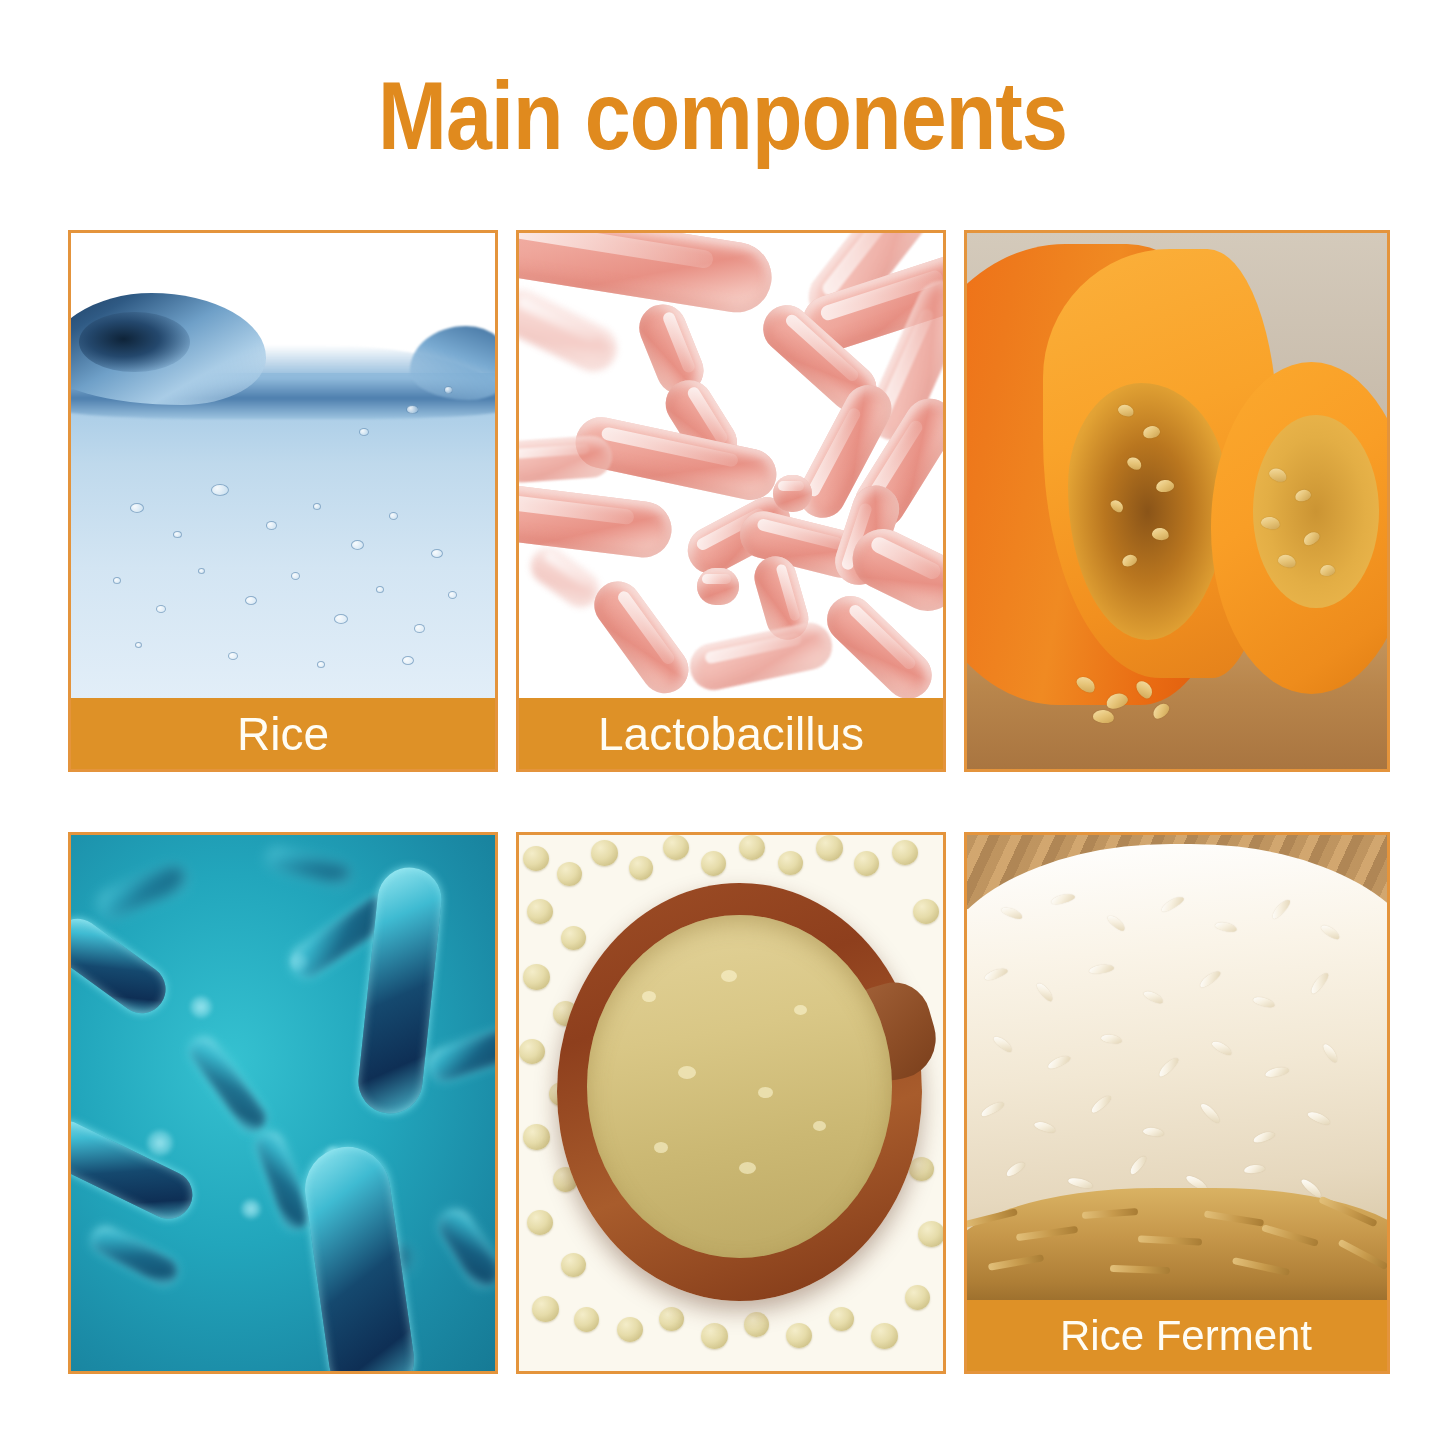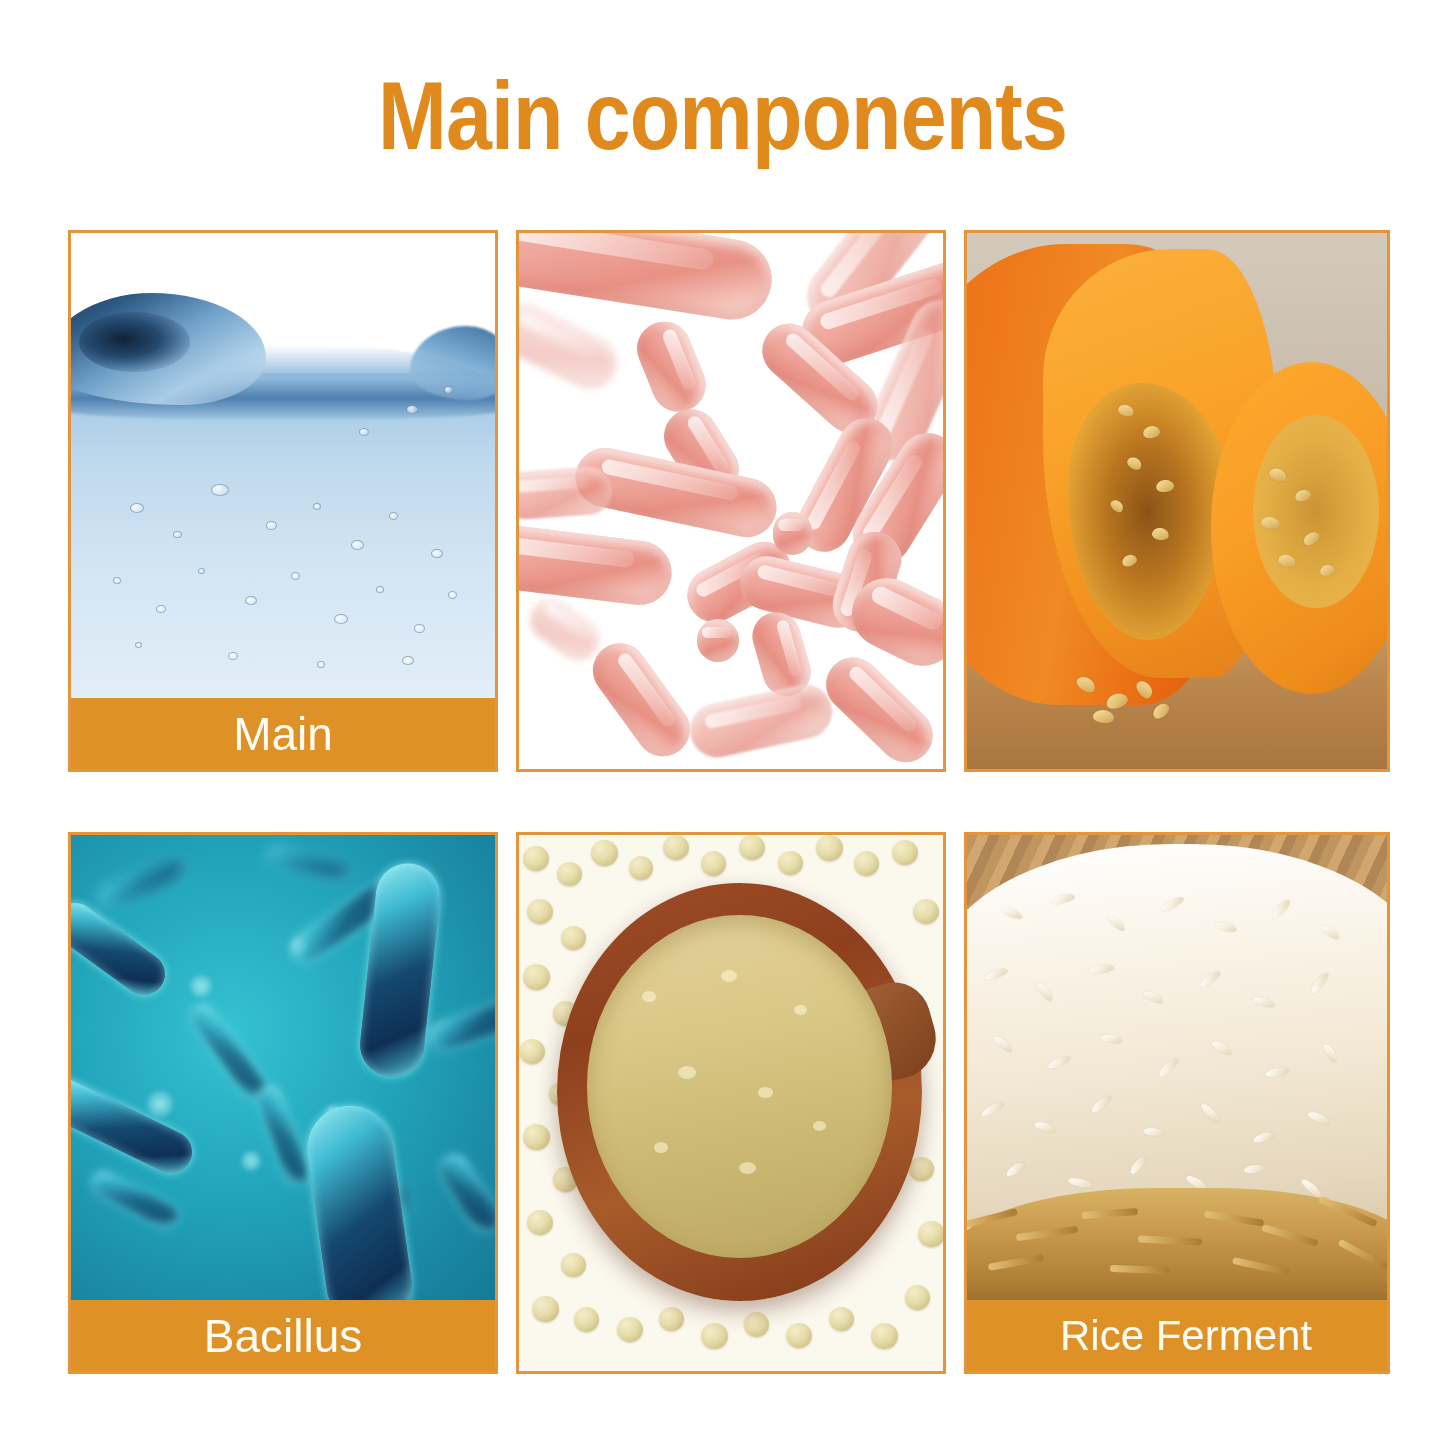--- a/index.html
+++ b/index.html
@@ -300,21 +300,21 @@
         <div class="bub" style="left:81%;top:84%;width:11px;height:9px;"></div>
         <div class="bub" style="left:89%;top:77%;width:9px;height:8px;"></div>
         <div class="bub" style="left:15%;top:88%;width:7px;height:6px;"></div>
         <div class="bub" style="left:37%;top:90%;width:10px;height:8px;"></div>
         <div class="bub" style="left:58%;top:92%;width:8px;height:7px;"></div>
         <div class="bub" style="left:78%;top:91%;width:12px;height:9px;"></div>
         <div class="bub" style="left:68%;top:42%;width:10px;height:8px;"></div>
         <div class="bub" style="left:79%;top:37%;width:13px;height:9px;"></div>
         <div class="bub" style="left:88%;top:33%;width:9px;height:8px;"></div>
       </div>
-      <div class="card-label label-lg">Main</div>
+      <div class="card-label label-lg">Rice</div>
     </div>
 
     <div class="card">
       <div class="card-photo ph-lacto">
         <div class="rod" style="left:-12%;top:-2%;width:72%;height:15%;transform:rotate(9deg);"></div>
         <div class="rod soft" style="left:62%;top:-4%;width:46%;height:12%;transform:rotate(-52deg);"></div>
         <div class="rod" style="left:66%;top:9%;width:44%;height:12%;transform:rotate(-18deg);"></div>
         <div class="rod soft" style="left:74%;top:22%;width:40%;height:11%;transform:rotate(-66deg);"></div>
         <div class="rod" style="left:25%;top:20%;width:22%;height:10%;transform:rotate(68deg);"></div>
         <div class="rod" style="left:55%;top:22%;width:32%;height:10%;transform:rotate(42deg);"></div>
@@ -330,20 +330,21 @@
         <div class="rod" style="left:70%;top:60%;width:24%;height:10%;transform:rotate(-72deg);"></div>
         <div class="rod" style="left:78%;top:66%;width:26%;height:13%;transform:rotate(26deg);"></div>
         <div class="rod" style="left:52%;top:74%;width:20%;height:9%;transform:rotate(74deg);"></div>
         <div class="rod" style="left:14%;top:82%;width:30%;height:10%;transform:rotate(54deg);"></div>
         <div class="rod soft" style="left:40%;top:86%;width:34%;height:10%;transform:rotate(-12deg);"></div>
         <div class="rod" style="left:70%;top:84%;width:30%;height:10%;transform:rotate(44deg);"></div>
         <div class="rod pale" style="left:2%;top:70%;width:18%;height:8%;transform:rotate(36deg);"></div>
         <div class="rod" style="left:60%;top:52%;width:9%;height:8%;"></div>
         <div class="rod" style="left:42%;top:72%;width:10%;height:8%;"></div>
       </div>
+      <div class="card-label label-lg">Lactobacillus</div>
     </div>
 
     <div class="card">
       <div class="card-photo ph-pump">
         <div class="pk-wall"></div>
         <div class="pk-table"></div>
         <div class="pk-main"></div>
         <div class="pk-cut"></div>
         <div class="pk-cavity"></div>
         <div class="pk-half"></div>
@@ -383,21 +384,20 @@
         <div class="brod blur1" style="left:38%;top:62%;width:24%;height:5%;transform:rotate(70deg);"></div>
         <div class="brod blur1" style="left:4%;top:76%;width:22%;height:5%;transform:rotate(28deg);"></div>
         <div class="brod blur2" style="left:62%;top:80%;width:20%;height:5%;transform:rotate(-40deg);"></div>
         <div class="brod" style="left:-6%;top:20%;width:30%;height:9%;transform:rotate(36deg);"></div>
         <div class="brod" style="left:-8%;top:58%;width:38%;height:9%;transform:rotate(26deg);"></div>
         <div class="brod" style="left:70%;top:6%;width:15%;height:46%;border-radius:999px;transform:rotate(6deg);"></div>
         <div class="brod" style="left:58%;top:58%;width:20%;height:48%;border-radius:999px;transform:rotate(-8deg);"></div>
         <div class="brod blur1" style="left:84%;top:38%;width:22%;height:6%;transform:rotate(-18deg);"></div>
         <div class="brod blur1" style="left:84%;top:74%;width:20%;height:6%;transform:rotate(58deg);"></div>
       </div>
-      <div class="card-label label-lg">Bacillus</div>
     </div>
 
     <div class="card">
       <div class="card-photo ph-soy">
         <div class="sb-bg"></div>
         <div class="bean" style="left:1%;top:2%;width:26px;height:25px;"></div>
         <div class="bean" style="left:9%;top:5%;width:25px;height:24px;"></div>
         <div class="bean" style="left:17%;top:1%;width:27px;height:26px;"></div>
         <div class="bean" style="left:26%;top:4%;width:24px;height:24px;"></div>
         <div class="bean" style="left:34%;top:0%;width:26px;height:25px;"></div>

